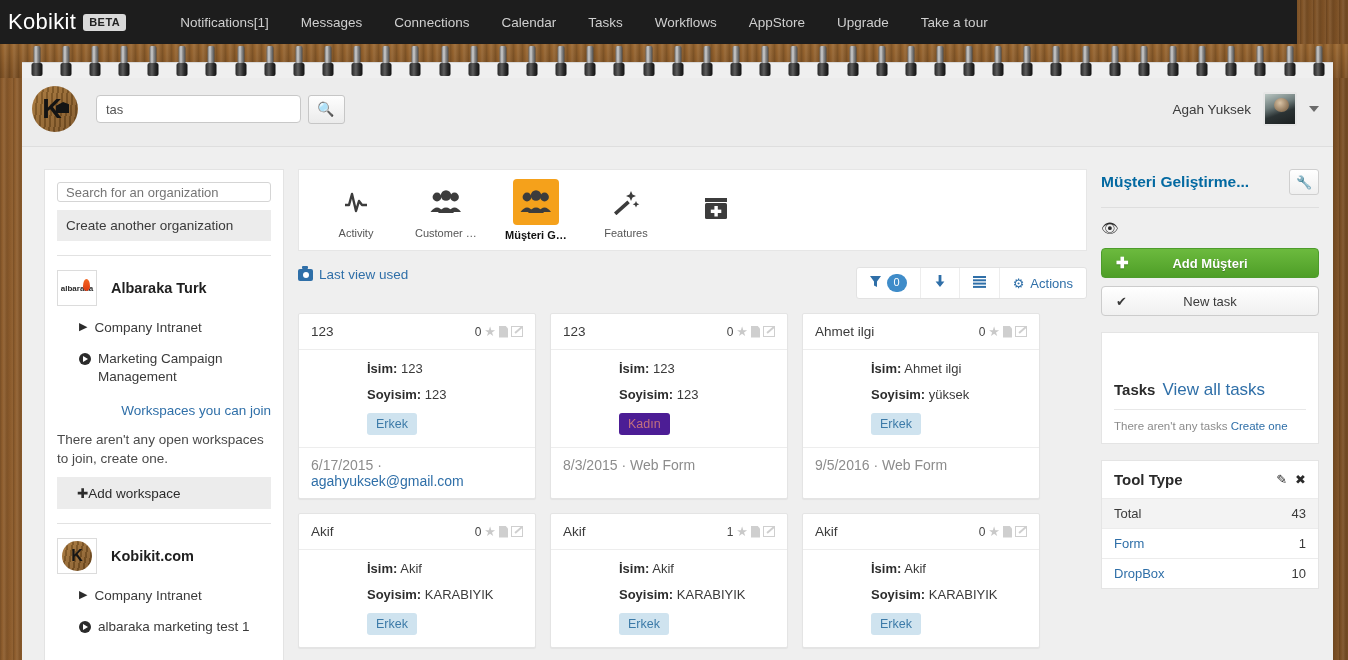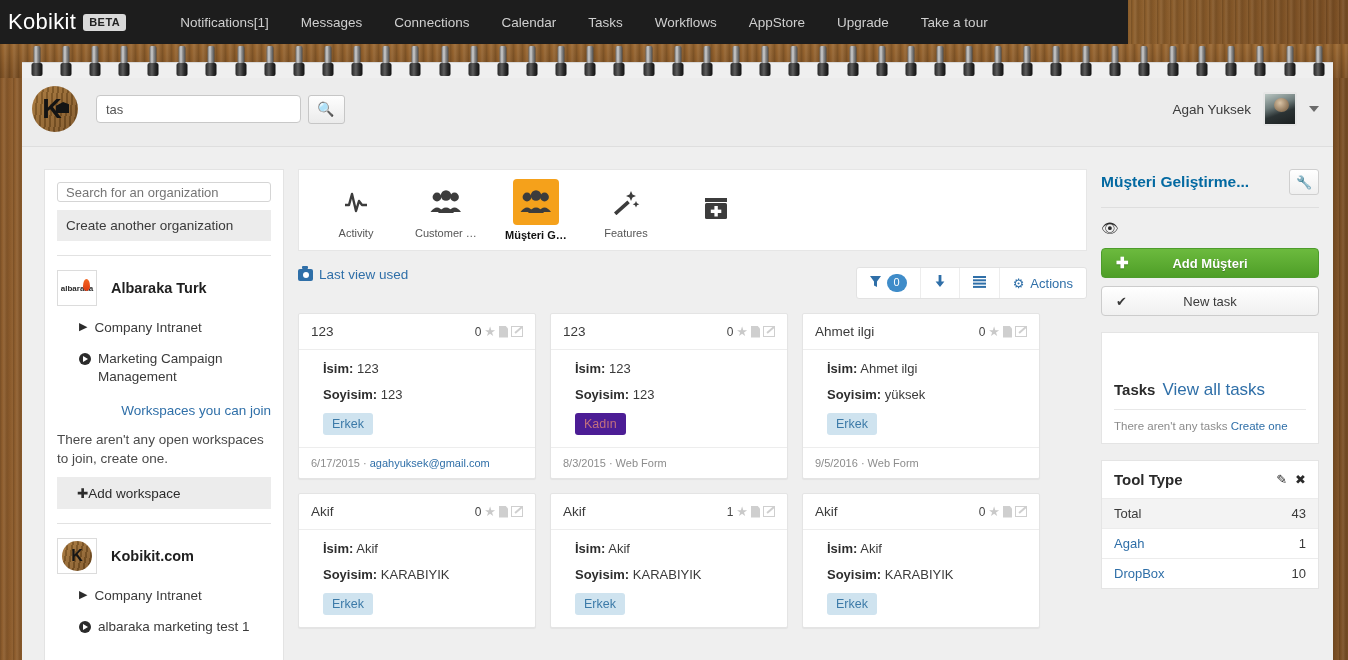--- a/index.html
+++ b/index.html
@@ -16,21 +16,21 @@
     background:
       repeating-linear-gradient(90deg,
         rgba(0,0,0,0.16) 0px, rgba(0,0,0,0.00) 2px,
         rgba(255,255,255,0.07) 4px, rgba(0,0,0,0.10) 7px,
         rgba(0,0,0,0.02) 10px, rgba(255,255,255,0.04) 13px),
       linear-gradient(90deg,#8d5c2c 0%, #9c6a33 18%, #855526 38%, #a4742f 62%, #8b5d2b 85%, #7b4f24 100%);
   }
 
   
   .topnav {
-    position: absolute; top: 0; left: 0; width: 1128px; height: 44px;
+    position: absolute; top: 0; left: 0; width: 1297px; height: 44px;
     background: #1d1d1d;
     display: flex; align-items: center;
     z-index: 40;
   }
   .brand { display:flex; align-items:center; margin-left: 8px; }
   .brand-name {
     color: #fff; font-size: 22px; letter-spacing: .3px;
     font-family: "Liberation Sans", sans-serif;
   }
   .brand-badge {
@@ -276,31 +276,31 @@
     clip-path: polygon(0 0, 70% 0, 100% 25%, 100% 100%, 0 100%);
   }
   .pen-ic {
     display:inline-block; width:12px; height:11px; border:1px solid #cfcfcf;
     position: relative;
   }
   .pen-ic:after {
     content:""; position:absolute; left:2px; top:2px; width:9px; height:2px;
     background:#cfcfcf; transform: rotate(-40deg);
   }
-  .card-body { padding: 11px 12px 12px 24px; }
+  .card-body { padding: 11px 12px 12px 24px; margin-left: 44px; }
   .crow { font-size: 13px; color:#3a3a3a; margin-bottom: 11px; }
   .crow b { color:#2d2d2d; }
   .tag {
     display:inline-block; font-size:12.5px; padding: 4px 9px; border-radius:3px;
   }
   .tag.male { background:#cfe3ef; color:#3c7aa8; }
   .tag.female { background:#4c1d95; color:#c2707e; }
   .card-foot {
     border-top:1px solid #ededed; padding: 9px 12px;
-    font-size: 11px; color:#8c8c8c;
+    font-size: 14px; color:#8c8c8c;
   }
   .card-foot a { color:#2f6fa8; text-decoration:none; }
 
   
   .right-col { width: 218px; flex: 0 0 218px; }
   .rp-head { display:flex; align-items:center; gap: 8px; }
   .rp-title {
     font-size: 15.5px; font-weight: bold; color: #0369a1;
     white-space: nowrap; overflow:hidden; text-overflow: ellipsis; flex:1;
   }
@@ -707,21 +707,21 @@
             <span>✎</span>
             <span>✖</span>
           </span>
         </div>
         <div id="tt-rows">
             <div class="tt-row total">
               <span class="nm">Total</span>
               <span class="vl">43</span>
             </div>
             <div class="tt-row">
-              <span class="nm">Agah</span>
+              <span class="nm">Form</span>
               <span class="vl">1</span>
             </div>
             <div class="tt-row">
               <span class="nm">DropBox</span>
               <span class="vl">10</span>
             </div>
           </div>
       </div>
     </div>
 

